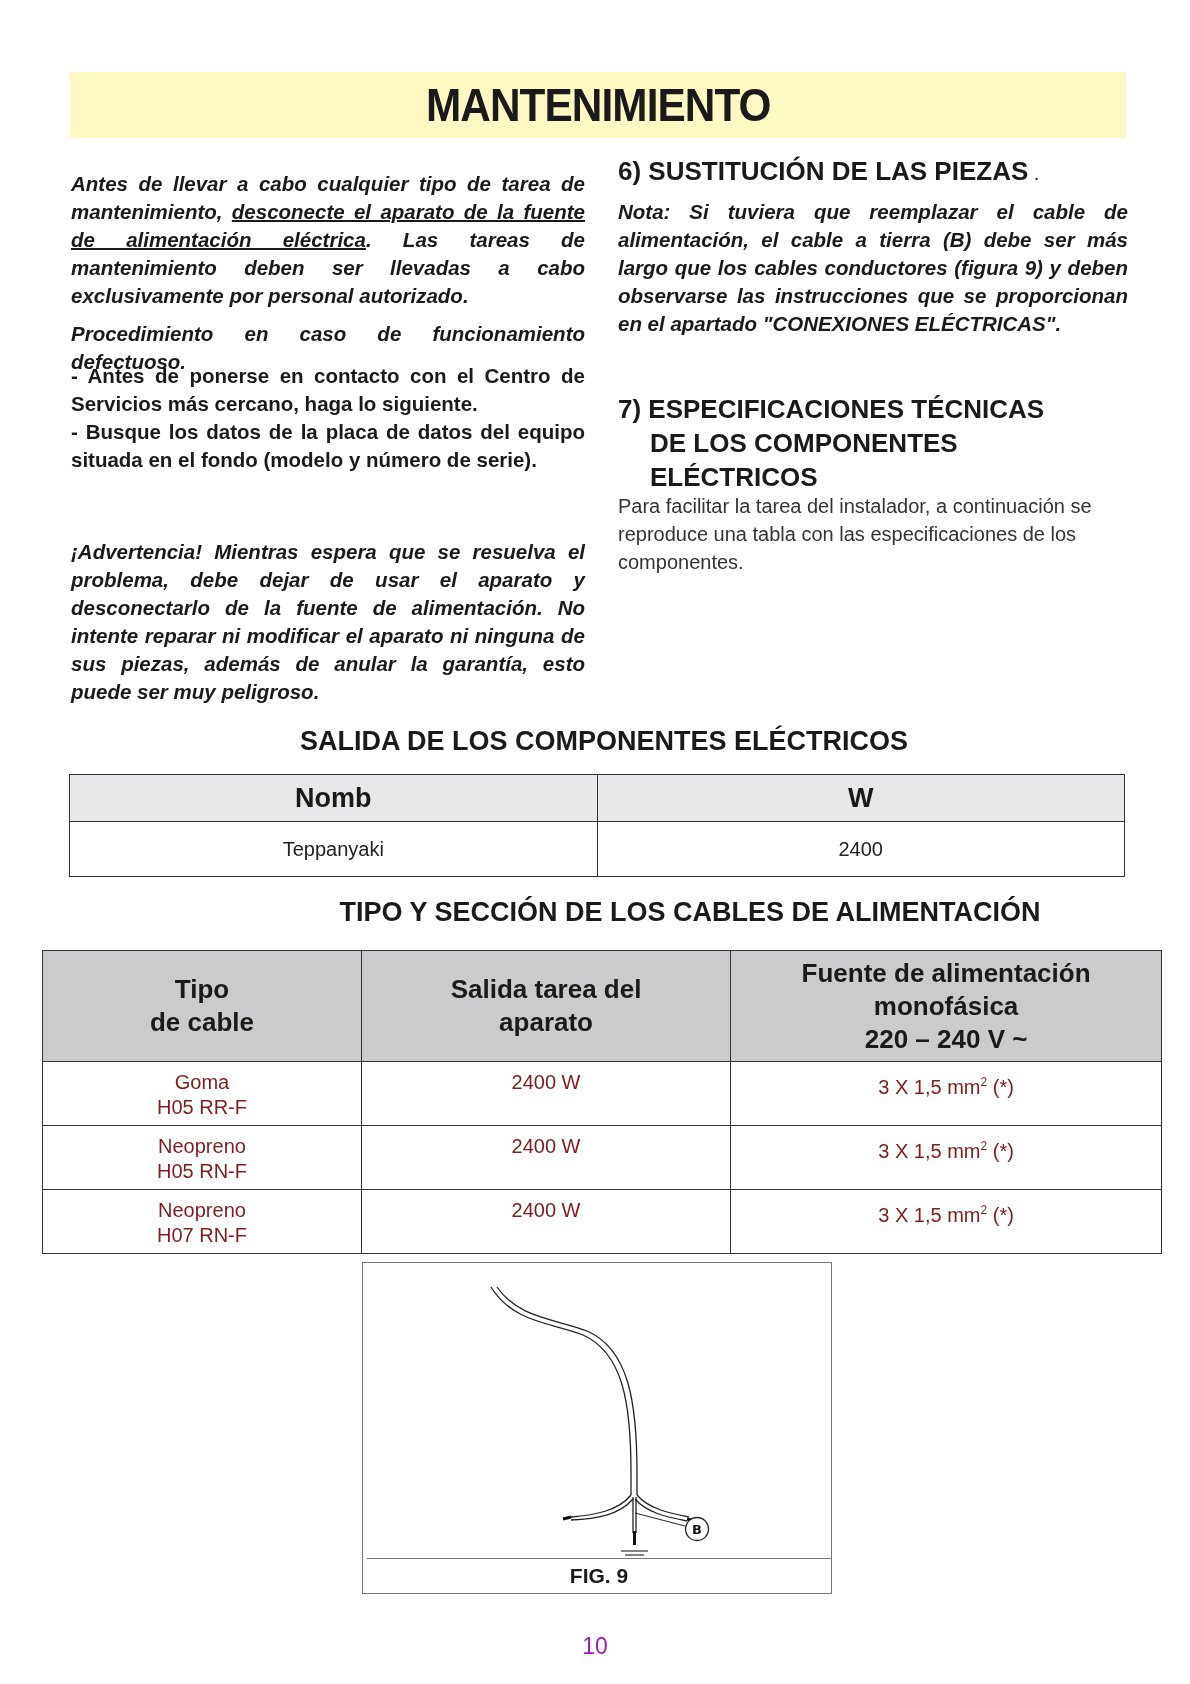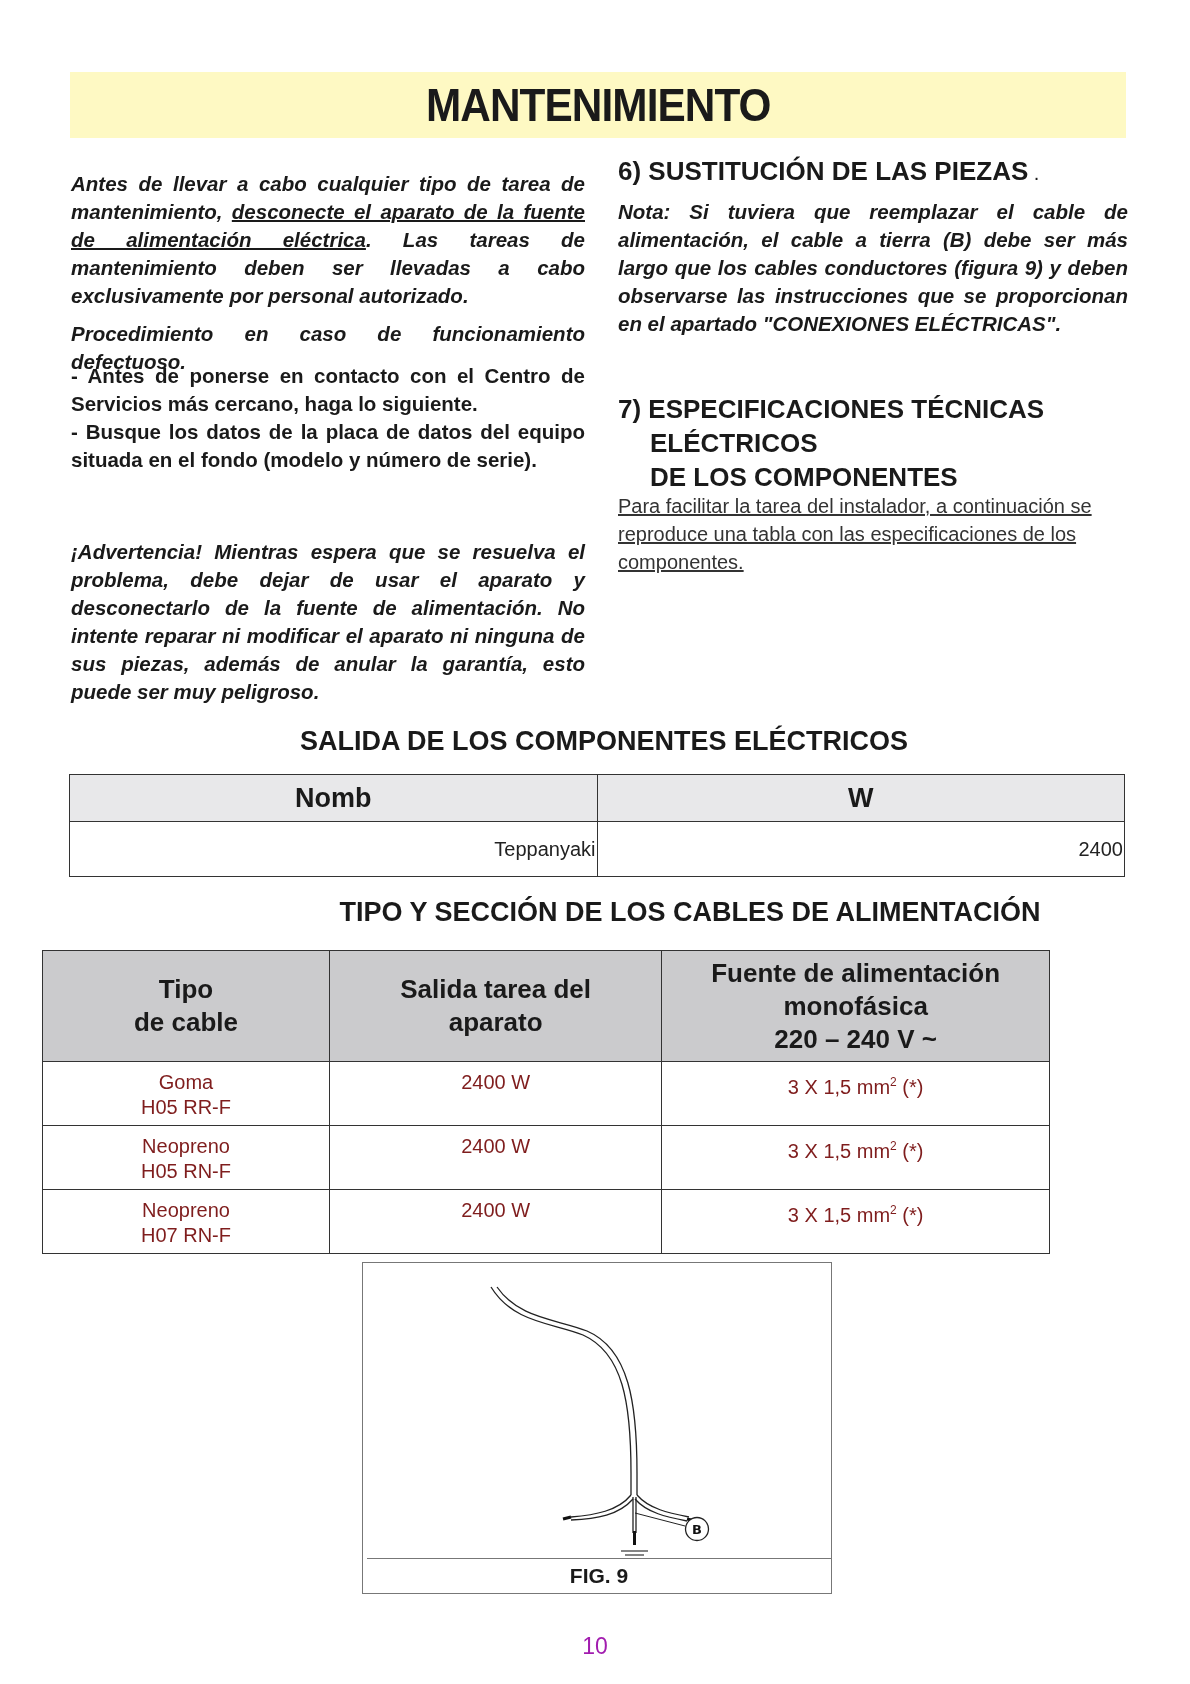--- a/index.html
+++ b/index.html
@@ -10,26 +10,26 @@
                display: flex; align-items: center; justify-content: center; }
   .title-bar span { font-size: 46px; font-weight: bold; letter-spacing: -1px; transform: scaleX(0.92); display: inline-block; }
   .para { font-size: 20.5px; line-height: 28px; text-align: justify; }
   .bi { font-weight: bold; font-style: italic; margin-top: 12px; }
   .b { font-weight: bold; }
   .u { text-decoration: underline; text-decoration-thickness: 2px; }
   .lcol { left: 71px; width: 514px; }
   .rcol { left: 618px; width: 510px; }
   .sec-h { font-size: 26px; font-weight: bold; line-height: 34px; }
   .sec-h .indent { display: block; padding-left: 32px; }
-  .plain { font-size: 20px; line-height: 28px; color: #333; text-decoration: underline; }
+  .plain { font-size: 20px; line-height: 28px; color: #333; }
   .tbl-title { font-size: 27px; font-weight: bold; text-align: center; }
   table { border-collapse: collapse; position: absolute; }
   td, th { border: 1.5px solid #333; text-align: center; }
   .t1 th { background: #e8e8ea; font-size: 27px; font-weight: bold; height: 44px; }
-  .t1 td { font-size: 20px; height: 52px; color: #222; text-align: right; }
+  .t1 td { font-size: 20px; height: 52px; color: #222; }
   .t2 th { background: #cbcbcd; font-size: 26px; font-weight: bold; line-height: 33px; height: 108px; }
   .t2 td { font-size: 20px; line-height: 25px; vertical-align: top; padding-top: 8px; height: 54px; color: #7f1d1d; }
   .fig { left: 362px; top: 1262px; width: 468px; height: 330px; border: 1.5px solid #777; }
   .fig-cap { position: absolute; left: 4px; right: 0; bottom: 0; height: 34px; border-top: 1.5px solid #777;
              display: flex; align-items: center; justify-content: center; font-size: 21px; font-weight: bold; }
   .pagenum { left: 0; width: 1190px; top: 1633px; text-align: center; font-size: 23px; color: #a21caf; }
 </style>
 </head>
 <body>
 
@@ -48,22 +48,22 @@
 
 <div class="abs lcol para bi" style="top:526px;">¡Advertencia! Mientras espera que se resuelva el problema, debe dejar de usar el aparato y desconectarlo de la fuente de alimentación. No intente reparar ni modificar el aparato ni ninguna de sus piezas,  además de anular la garantía, esto puede ser muy peligroso.</div>
 
 <div class="abs rcol sec-h" style="top:154px;">
   <span>6) SUSTITUCIÓN DE LAS PIEZAS</span><span style="font-weight:normal;font-size:20px;"> .</span>
 </div>
 <div class="abs rcol para bi" style="top:186px;">Nota: Si tuviera que reemplazar el cable de alimentación, el cable a tierra (B) debe ser más largo que los cables conductores (figura 9) y deben observarse las instrucciones que se proporcionan en el apartado "CONEXIONES ELÉCTRICAS".</div>
 
 <div class="abs rcol sec-h" style="top:392px;">
   <span style="display:block">7) ESPECIFICACIONES TÉCNICAS</span>
+  <span class="indent">DE LOS COMPONENTES</span>
   <span class="indent">ELÉCTRICOS</span>
-  <span class="indent">DE LOS COMPONENTES</span>
 </div>
 <div class="abs rcol plain" style="top:492px;">Para facilitar la tarea del instalador, a continuación se reproduce una tabla con las especificaciones de los componentes.</div>
 
 <div class="abs tbl-title" style="left:70px;width:1180px;top:726px;left:0;">
   <span style="display:inline-block;margin-left:28px;">SALIDA DE LOS COMPONENTES ELÉCTRICOS</span>
 </div>
 <table class="t1" style="left:69px;top:774px;width:1056px;">
   <tbody>
       <tr>
     <th style="width:50%;">Nomb</th>
@@ -72,21 +72,21 @@
   <tr>
     <td>Teppanyaki</td>
     <td>2400</td>
   </tr>
 </tbody>
   </table>
 
 <div class="abs tbl-title" style="left:0;width:1380px;top:897px;">
   <span>TIPO Y SECCIÓN DE LOS CABLES DE ALIMENTACIÓN</span>
 </div>
-<table class="t2" style="left:42px;top:950px;width:1008px;">
+<table class="t2" style="left:42px;top:950px;width:1120px;">
   <tbody>
       <tr>
     <th style="width:28.5%;">
       <div>Tipo</div>
       <div>de cable</div>
     </th>
     <th style="width:33%;">
       <div>Salida tarea del</div>
       <div>aparato</div>
     </th>

